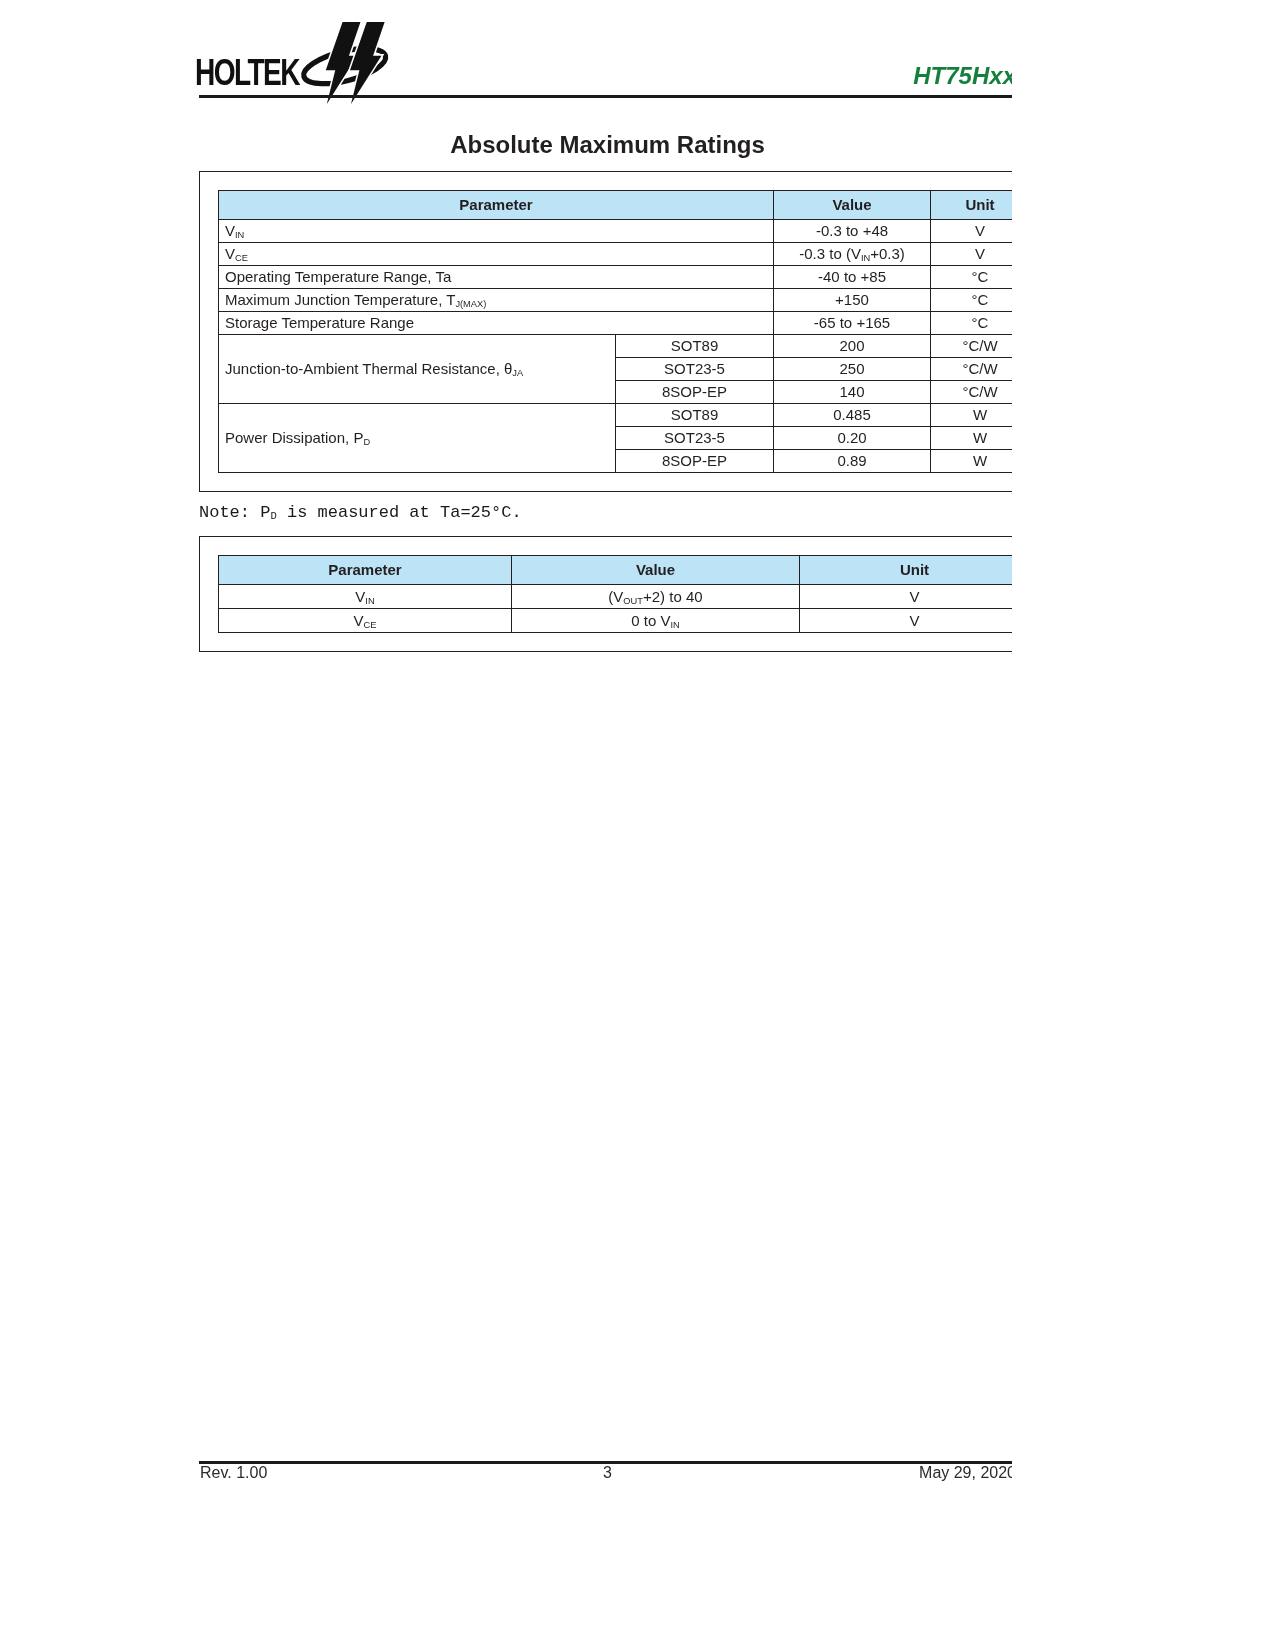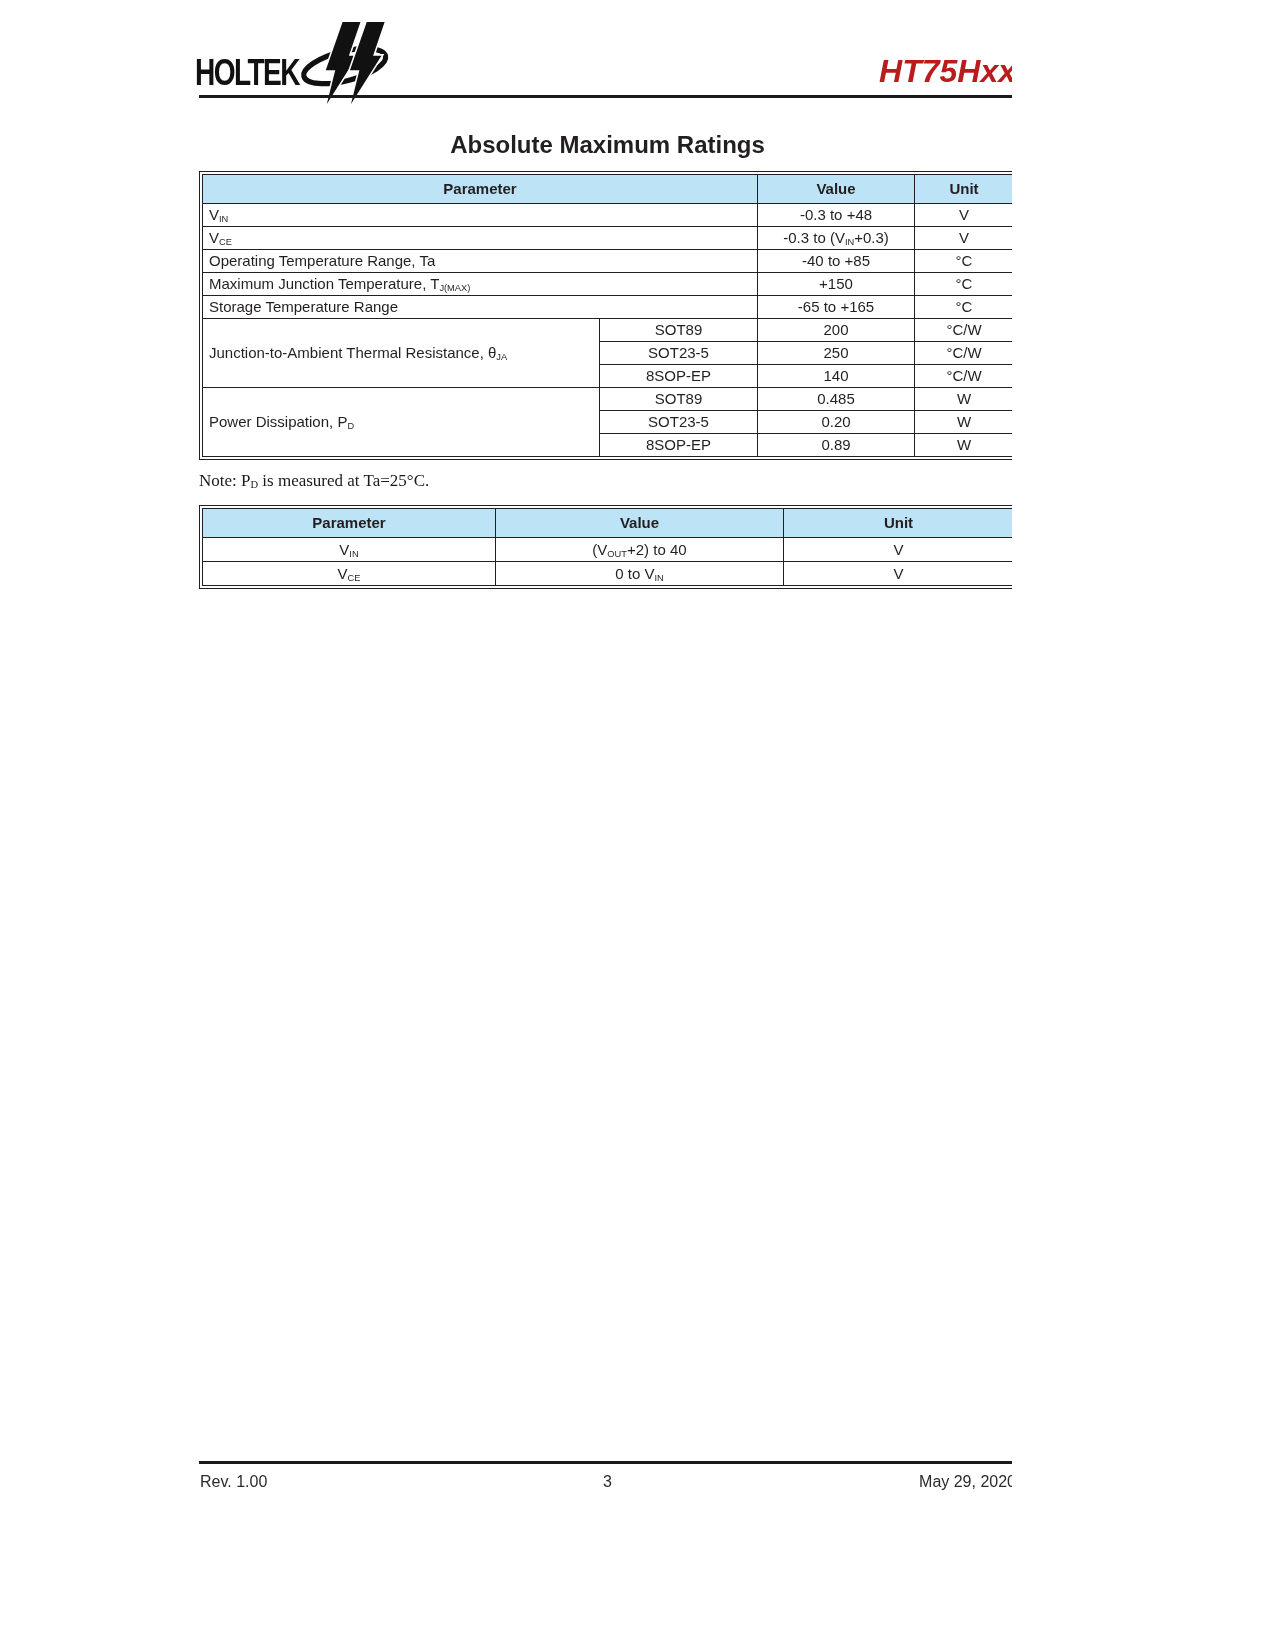--- a/index.html
+++ b/index.html
@@ -17,37 +17,37 @@
   .logo { position: absolute; left: -4px; top: 22px; width: 210px; height: 80px; }
   .wordmark {
     position: absolute; left: 0; bottom: 8px;
     font-size: 36px; font-weight: bold; letter-spacing: -2px;
     transform: scaleX(0.78); transform-origin: left bottom;
     color: #111;
   }
   .logo svg { position: absolute; left: 102px; top: 0; }
   .doc-title {
     position: absolute; right: 0; bottom: 10px;
-    font-size: 32px; font-weight: bold; font-style: italic; color: #b91c1c;
+    font-size: 24px; font-weight: bold; font-style: italic; color: #15803d;
   }
   .hdr-rule { position: absolute; left: 0; top: 95px; width: 817px; height: 3px; background: #1a1a1a; }
 
   
   .content { position: absolute; left: 199px; top: 0; width: 817px; }
   h1.sec {
     font-size: 24px; font-weight: bold; color: #231f20;
     line-height: 1;
   }
   #sec1 { margin-top: 133px; text-align: center; }
   #sec2 { margin-top: 44px; }
 
   .tbl-wrap {
     margin-top: 14px;
     border: 1px solid #231f20;
-    padding: 2px;
+    padding: 18px;
     background: #fff;
   }
   table { border-collapse: collapse; width: 100%; table-layout: fixed; }
   th, td {
     border: 1px solid #231f20;
     font-size: 15px; line-height: 1.15;
     vertical-align: middle;
     padding: 2px 6px;
     text-align: center;
     overflow: hidden;
@@ -61,28 +61,28 @@
   sub {
     font-size: 0.62em;
     vertical-align: baseline;
     position: relative; top: 0.22em;
   }
 
   #tbl2 tbody td { height: 24px; }
 
   .note {
     margin-top: 11px;
-    font-family: Liberation Serif, serif;
+    font-family: Liberation Mono, monospace;
     font-size: 17px; color: #1a1a1a;
   }
 
   
   .ftr { position: absolute; left: 199px; top: 1461px; width: 817px; }
   .ftr-rule { width: 817px; height: 3px; background: #1a1a1a; }
-  .ftr-row { position: relative; margin-top: 9px; font-size: 16px; color: #2b2b2b; height: 20px; }
+  .ftr-row { position: relative; font-size: 16px; color: #2b2b2b; height: 20px; }
   .ftr-left { position: absolute; left: 1px; top: 0; }
   .ftr-center { position: absolute; left: 0; width: 100%; text-align: center; top: 0; }
   .ftr-right { position: absolute; right: 0; top: 0; }
 </style>
 </head>
 <body>
 
 <div class="page">
 
   <div class="hdr">

